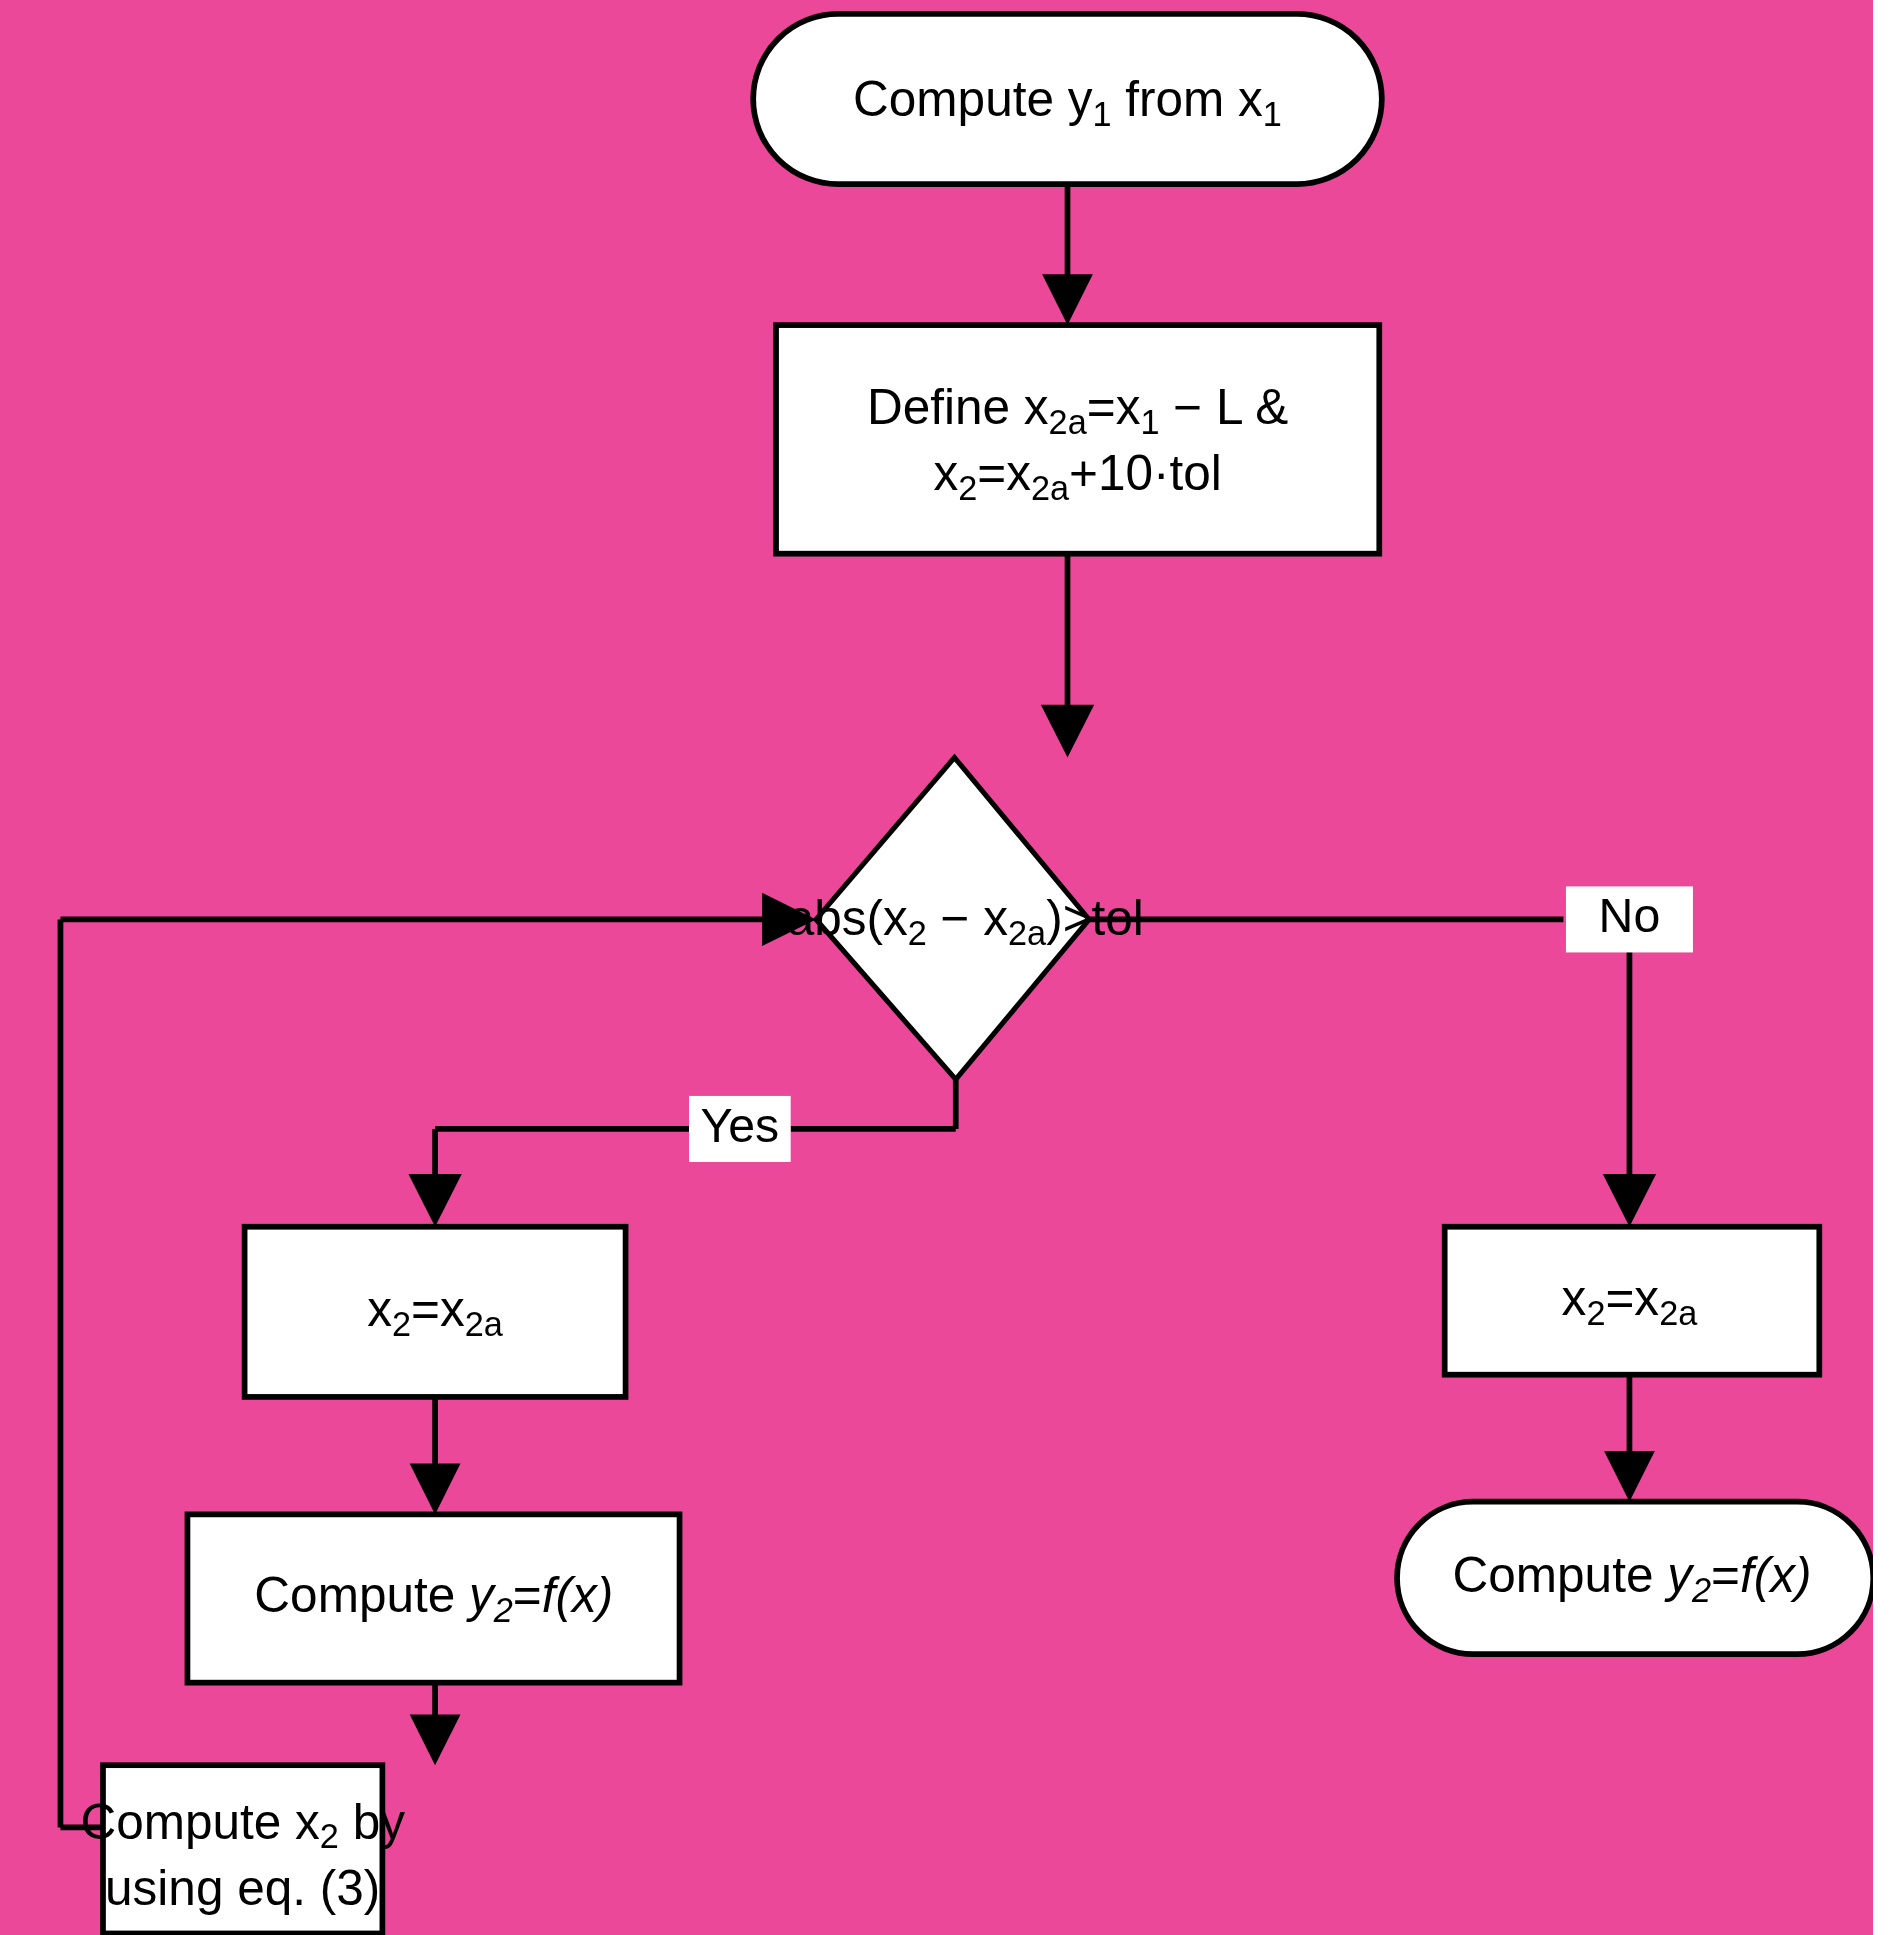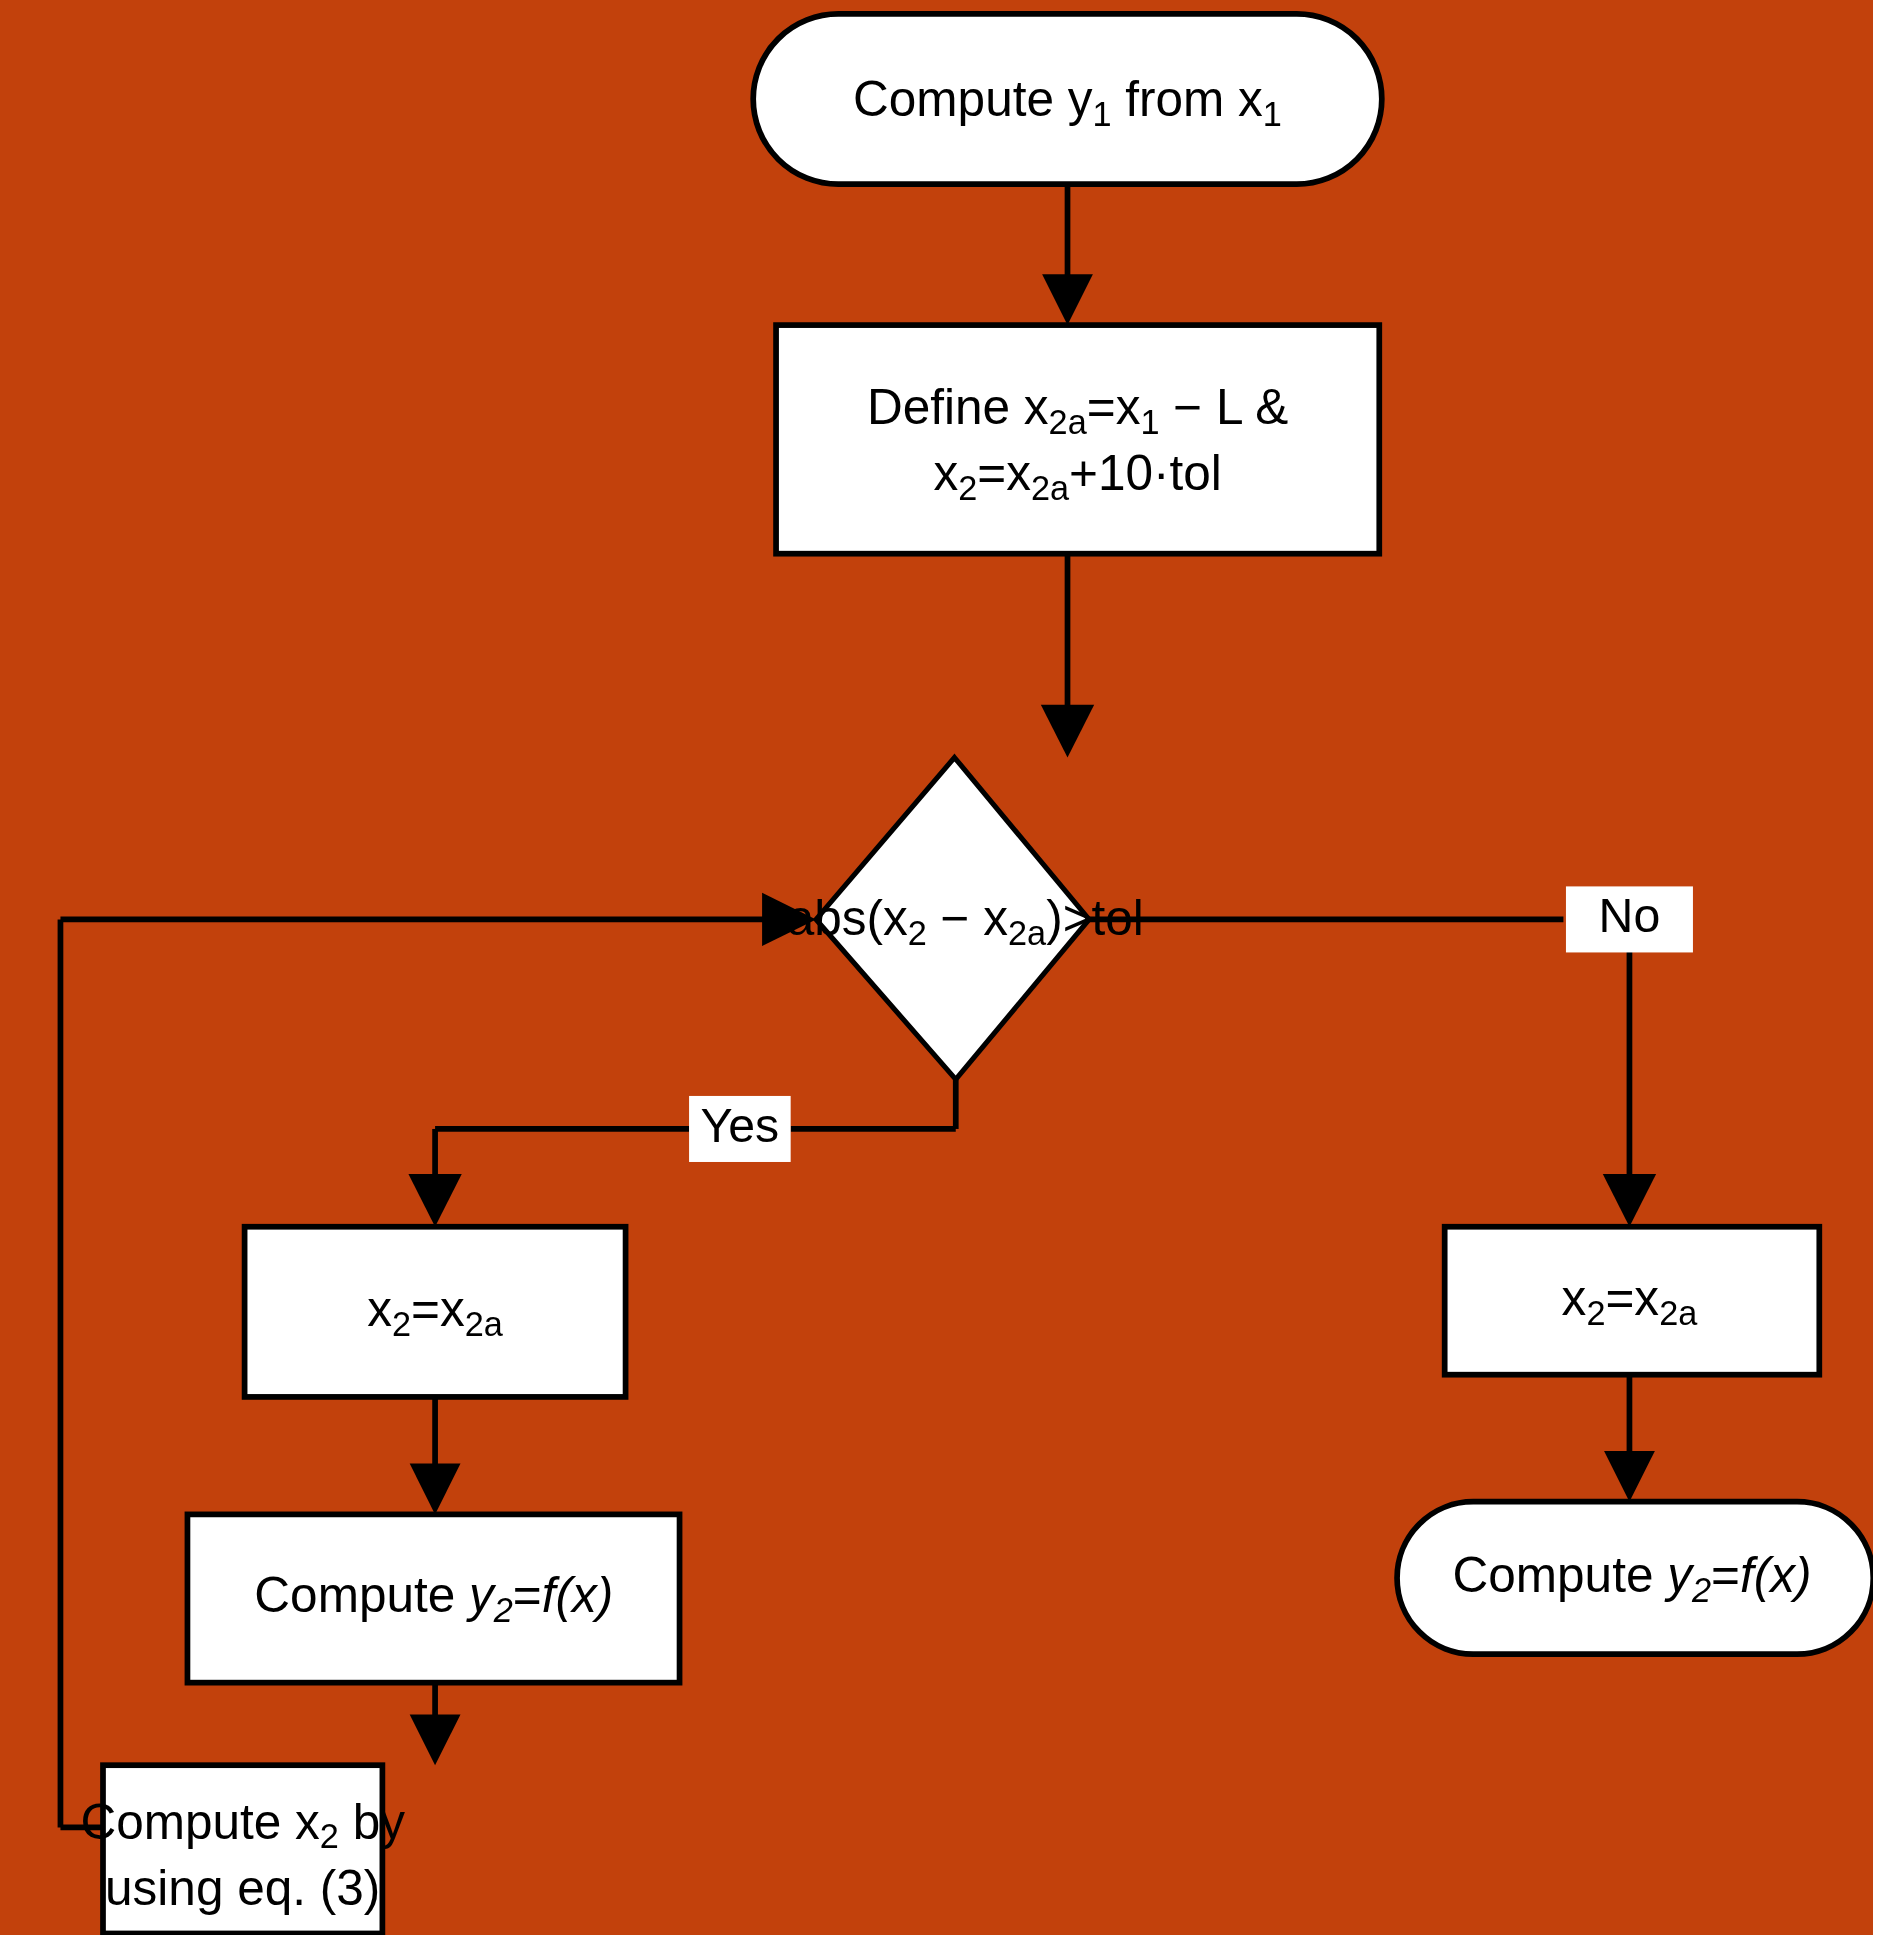--- a/index.html
+++ b/index.html
@@ -8,21 +8,21 @@
     padding: 0;
     background: #ffffff;
   }
   body {
     font-family: "Liberation Sans", sans-serif;
   }
   #flowchart-root {
     position: relative;
     width: 1873px;
     height: 1936px;
-    background: #c2410c;
+    background: #ec4899;
     overflow: hidden;
   }
   svg#flow-svg {
     display: block;
     width: 1895px;
     height: 1936px;
   }
   .node-shape {
     fill: #ffffff;
     stroke: #000000;

